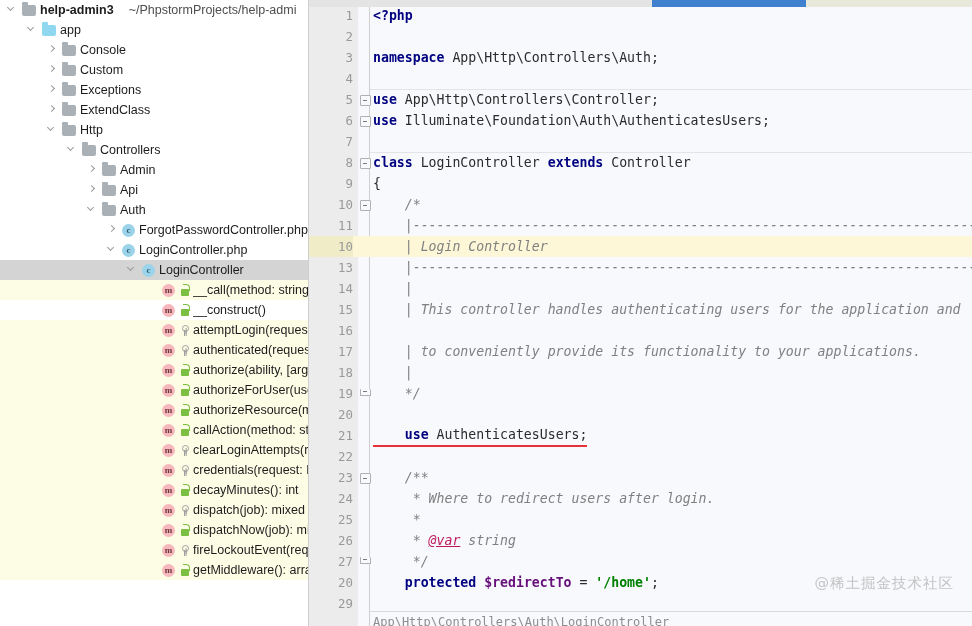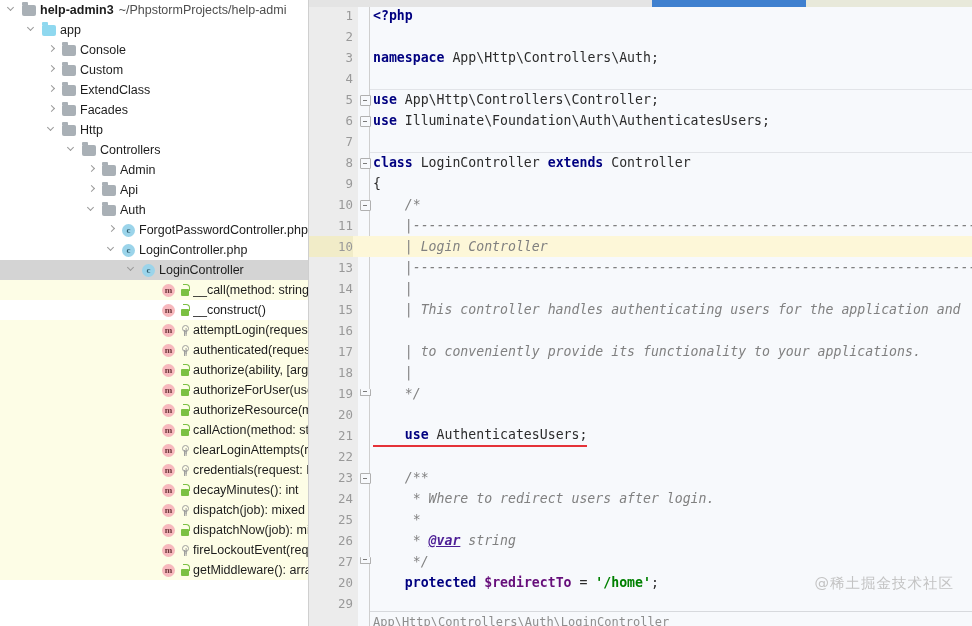--- a/index.html
+++ b/index.html
@@ -152,21 +152,21 @@
     content: "";
     position: absolute;
     left: 4.5px; top: 6px;
     width: 1.4px; height: 6px;
     background: #9d9d9d;
     box-shadow: 1.6px -2px 0 0 #9d9d9d, 1.6px 0px 0 0 #9d9d9d;
   }
 
   .label { overflow: hidden; text-overflow: clip; white-space: nowrap; }
   .label-bold { font-weight: bold; }
-  .path-sub { color: #4e4e4e; font-weight: normal; margin-left: 5px; }
+  .path-sub { color: #4e4e4e; font-weight: normal; margin-left: 15px; }
 
   
   #splitter {
     position: absolute;
     right: 0; top: 0;
     width: 1px; height: 626px;
     background: #cfcfcf;
   }
 
   
@@ -262,21 +262,21 @@
     height: 6px;
     border-top: none;
   }
   .fold.end::before { top: 2px; }
 
   
   .kw   { color: #000080; font-weight: bold; }
   .str  { color: #008000; font-weight: bold; }
   .var  { color: #660e7a; font-weight: bold; }
   .cmt  { color: #808080; font-style: italic; }
-  .tag  { color: #4c1d95; font-style: italic; text-decoration: underline; font-weight: bold; }
+  .tag  { color: #be185d; font-style: italic; text-decoration: underline; }
   .err-underline {
     border-bottom: 2.4px solid #e53238;
     padding-bottom: 1px;
   }
 
   
   .sep {
     position: absolute;
     left: 61px; right: 0;
     height: 1px;
@@ -345,28 +345,28 @@
           <div class="arrow right"></div>
           <div style="flex: 0 0 4px;"></div>
           <div class="ic ic-folder"></div>
           <span class="label">Custom</span>
         </div>
         <div class="tree-row white">
           <div style="flex: 0 0 46px;"></div>
           <div class="arrow right"></div>
           <div style="flex: 0 0 4px;"></div>
           <div class="ic ic-folder"></div>
+          <span class="label">Exceptions</span>
+        </div>
+        <div class="tree-row white">
+          <div style="flex: 0 0 46px;"></div>
+          <div class="arrow right"></div>
+          <div style="flex: 0 0 4px;"></div>
+          <div class="ic ic-folder"></div>
           <span class="label">ExtendClass</span>
-        </div>
-        <div class="tree-row white">
-          <div style="flex: 0 0 46px;"></div>
-          <div class="arrow right"></div>
-          <div style="flex: 0 0 4px;"></div>
-          <div class="ic ic-folder"></div>
-          <span class="label">Facades</span>
         </div>
         <div class="tree-row white">
           <div style="flex: 0 0 46px;"></div>
           <div class="arrow down"></div>
           <div style="flex: 0 0 4px;"></div>
           <div class="ic ic-folder"></div>
           <span class="label">Http</span>
         </div>
         <div class="tree-row white">
           <div style="flex: 0 0 66px;"></div>

